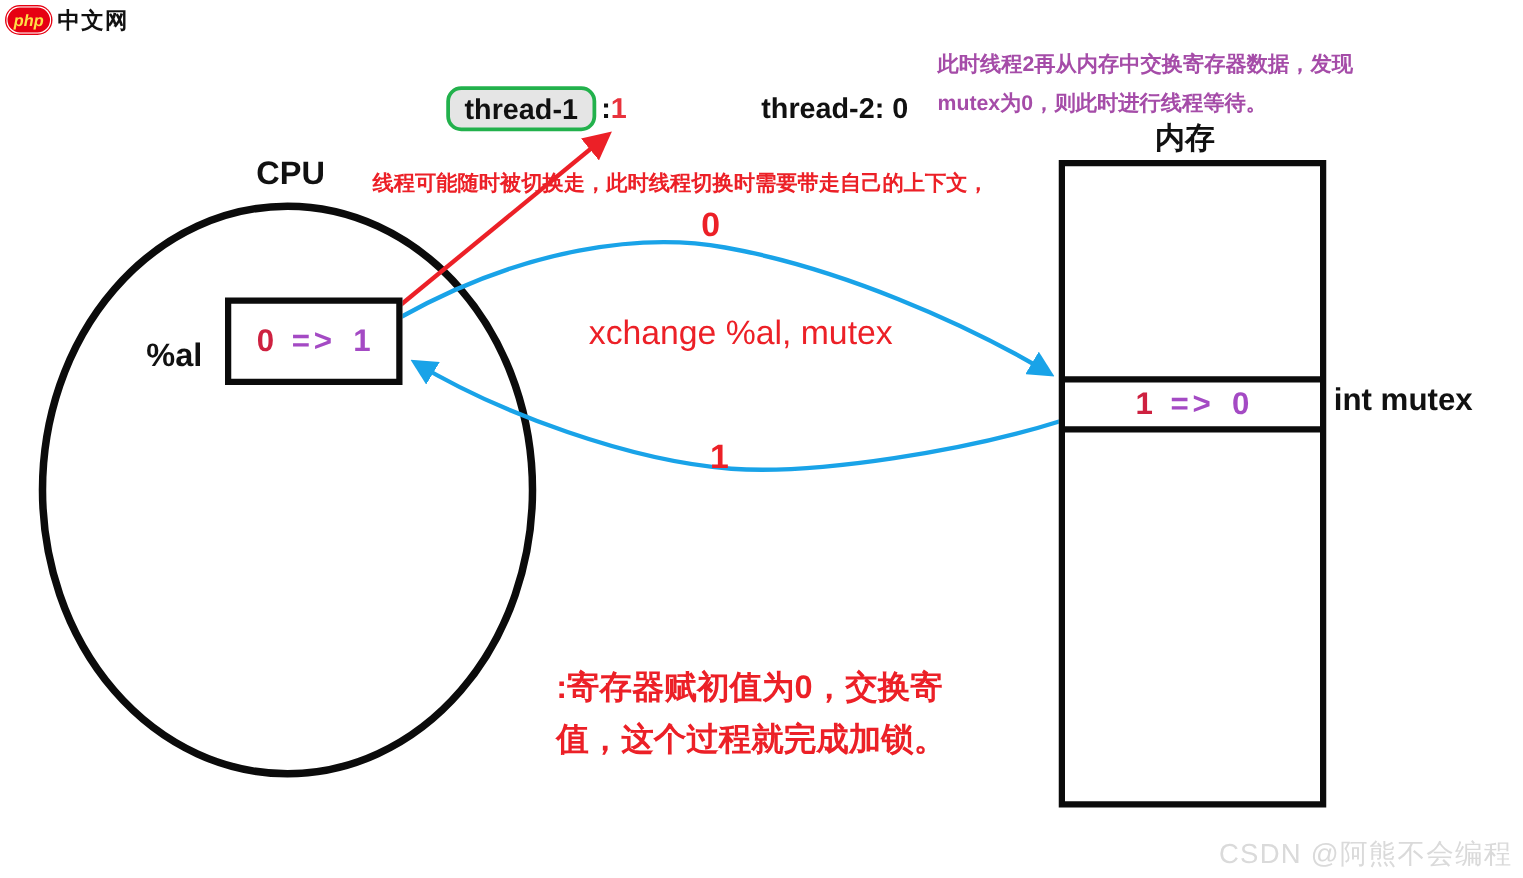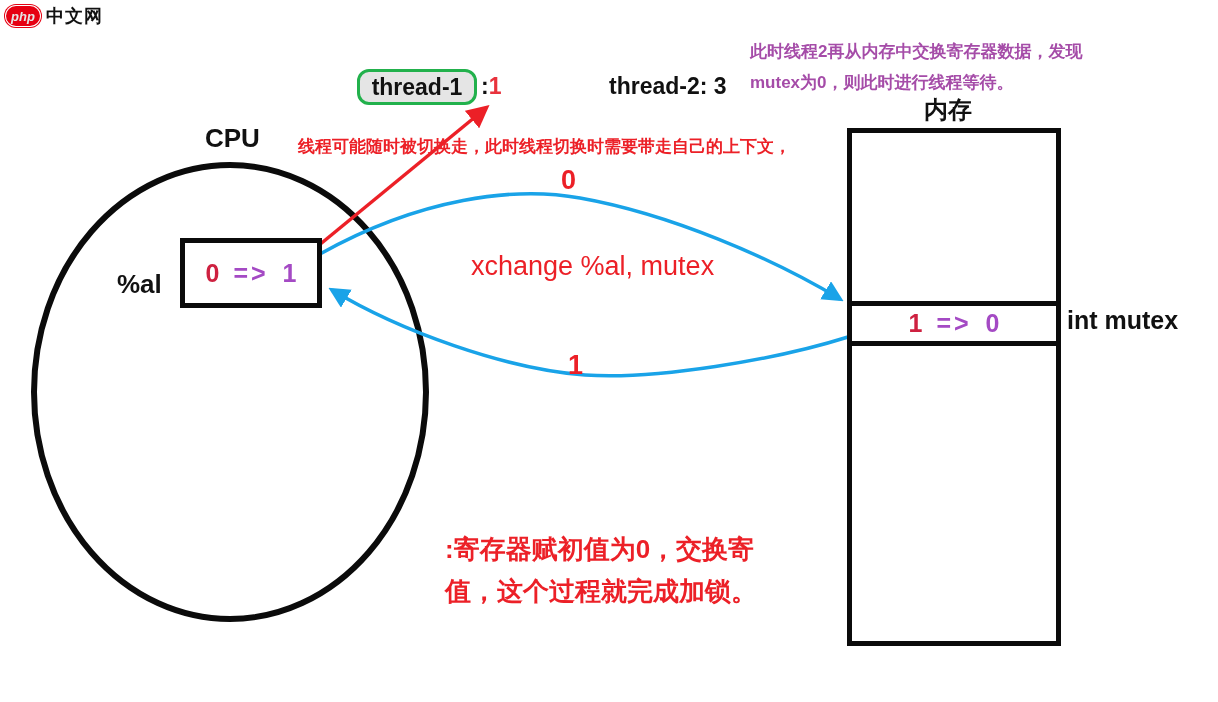--- a/index.html
+++ b/index.html
@@ -9,21 +9,21 @@
     position:relative; width:1218px; height:702px;
     background:#ffffff; overflow:hidden;
   }
   .abs { position:absolute; }
   svg.overlay { position:absolute; left:0; top:0; width:1218px; height:702px; pointer-events:none; }
 
   
   .logo { left:5px; top:4px; display:flex; align-items:center; gap:5px; }
   .logo-badge {
     width:36px; height:22px; background:#e60012; border-radius:11px;
-    color:#e5e5e5; font-weight:bold; font-style:italic; font-size:13px;
+    color:#fde047; font-weight:bold; font-style:italic; font-size:13px;
     display:flex; align-items:center; justify-content:center;
     box-shadow: inset 0 0 0 1px #fff, 0 0 0 1px #e60012;
   }
   .logo-text { font-size:18px; font-weight:900; color:#111; letter-spacing:1px; }
 
   
   .thread1-box {
     left:357px; top:69px; width:120px; height:36px;
     border:3px solid #22b14c; border-radius:12px;
     display:flex; align-items:center; justify-content:center;
@@ -105,21 +105,21 @@
     <span class="logo-badge">php</span>
     <span class="logo-text">中文网</span>
   </div>
 
   <div class="abs thread1-box">
     <span>thread-1</span>
   </div>
   <div class="abs thread1-suffix">
     <span class="colon">:</span><span class="val">1</span>
   </div>
-  <div class="abs thread2">thread-2: 3</div>
+  <div class="abs thread2">thread-2: 0</div>
 
   <div class="abs purple-note">
     <div>此时线程2再从内存中交换寄存器数据，发现</div>
     <div>mutex为0，则此时进行线程等待。</div>
   </div>
 
   <div class="abs mem-title">内存</div>
   <div class="abs cpu-title">CPU</div>
 
   <div class="abs switch-note">
@@ -147,14 +147,15 @@
     </div>
     <div class="mem-divider mem-div-bottom"></div>
   </div>
   <div class="abs int-mutex">int mutex</div>
 
   <div class="abs bottom-note">
     <div>:寄存器赋初值为0，交换寄</div>
     <div>值，这个过程就完成加锁。</div>
   </div>
 
+  <div class="abs watermark">CSDN @阿熊不会编程</div>
 
 </div>
 
 </body></html>

